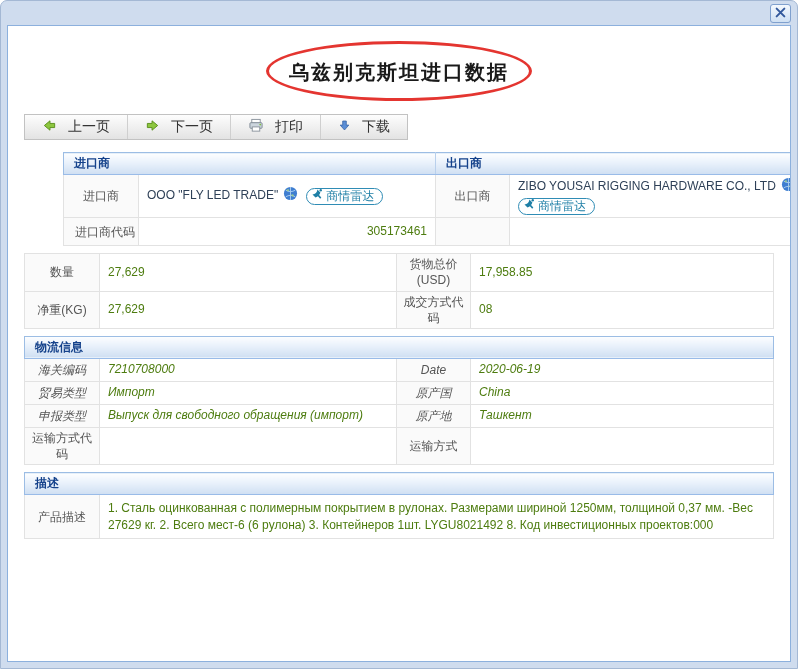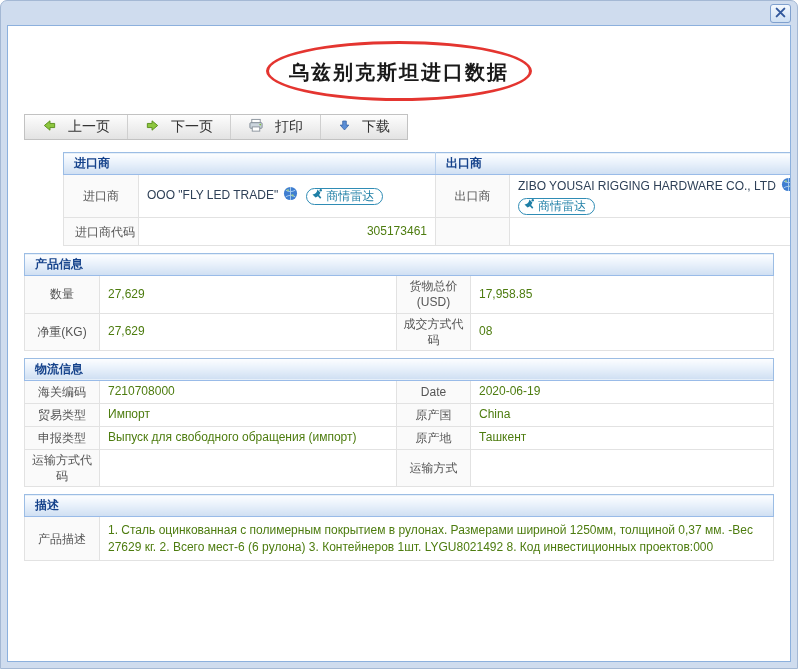--- a/index.html
+++ b/index.html
@@ -67,21 +67,21 @@
     border-bottom:1px solid #99bbe8;
   }
   th.sec-hdr.split { border-left:1px solid #b9d0ec; }
   td { border:1px solid #e2e2e2; vertical-align:middle; }
   td.lbl {
     background:#fafafa; color:#555; text-align:center;
     padding:2px 3px; line-height:1.35;
   }
   td.val { color:#4d7c0f; padding:2px 8px; line-height:1.4; word-wrap:break-word; }
   td.val.company { color:#2e4057; }
-  tr.h23 td { height:23px; }
+  tr.h23 td { height:23px;font-style:italic; }
   tr.h28 td { height:28px;text-align:right; }
   tr.h35 td { height:35px; }
   tr.h36 td { height:36px; }
   tr.h40 td { height:40px; }
   tr.h44 td { height:44px; }
 
   .radar-badge {
     display:inline-flex; align-items:center; gap:3px;
     height:17px; padding:0 8px 0 4px; margin-left:8px;
     border:1px solid #2f8cb5; border-radius:10px;
@@ -205,23 +205,20 @@
       </table>
 
     <table class="sec">
       <colgroup>
           <col style="width:75px">
           <col style="width:297px">
           <col style="width:74px">
           <col>
         </colgroup>
       <tbody>
-          <tr>
-        <th class="sec-hdr" colspan="4">产品信息</th>
-      </tr>
       <tr class="h35">
         <td class="lbl">数量</td>
         <td class="val">27,629</td>
         <td class="lbl">货物总价(USD)</td>
         <td class="val">17,958.85</td>
       </tr>
       <tr class="h35">
         <td class="lbl">净重(KG)</td>
         <td class="val">27,629</td>
         <td class="lbl">成交方式代码</td>

